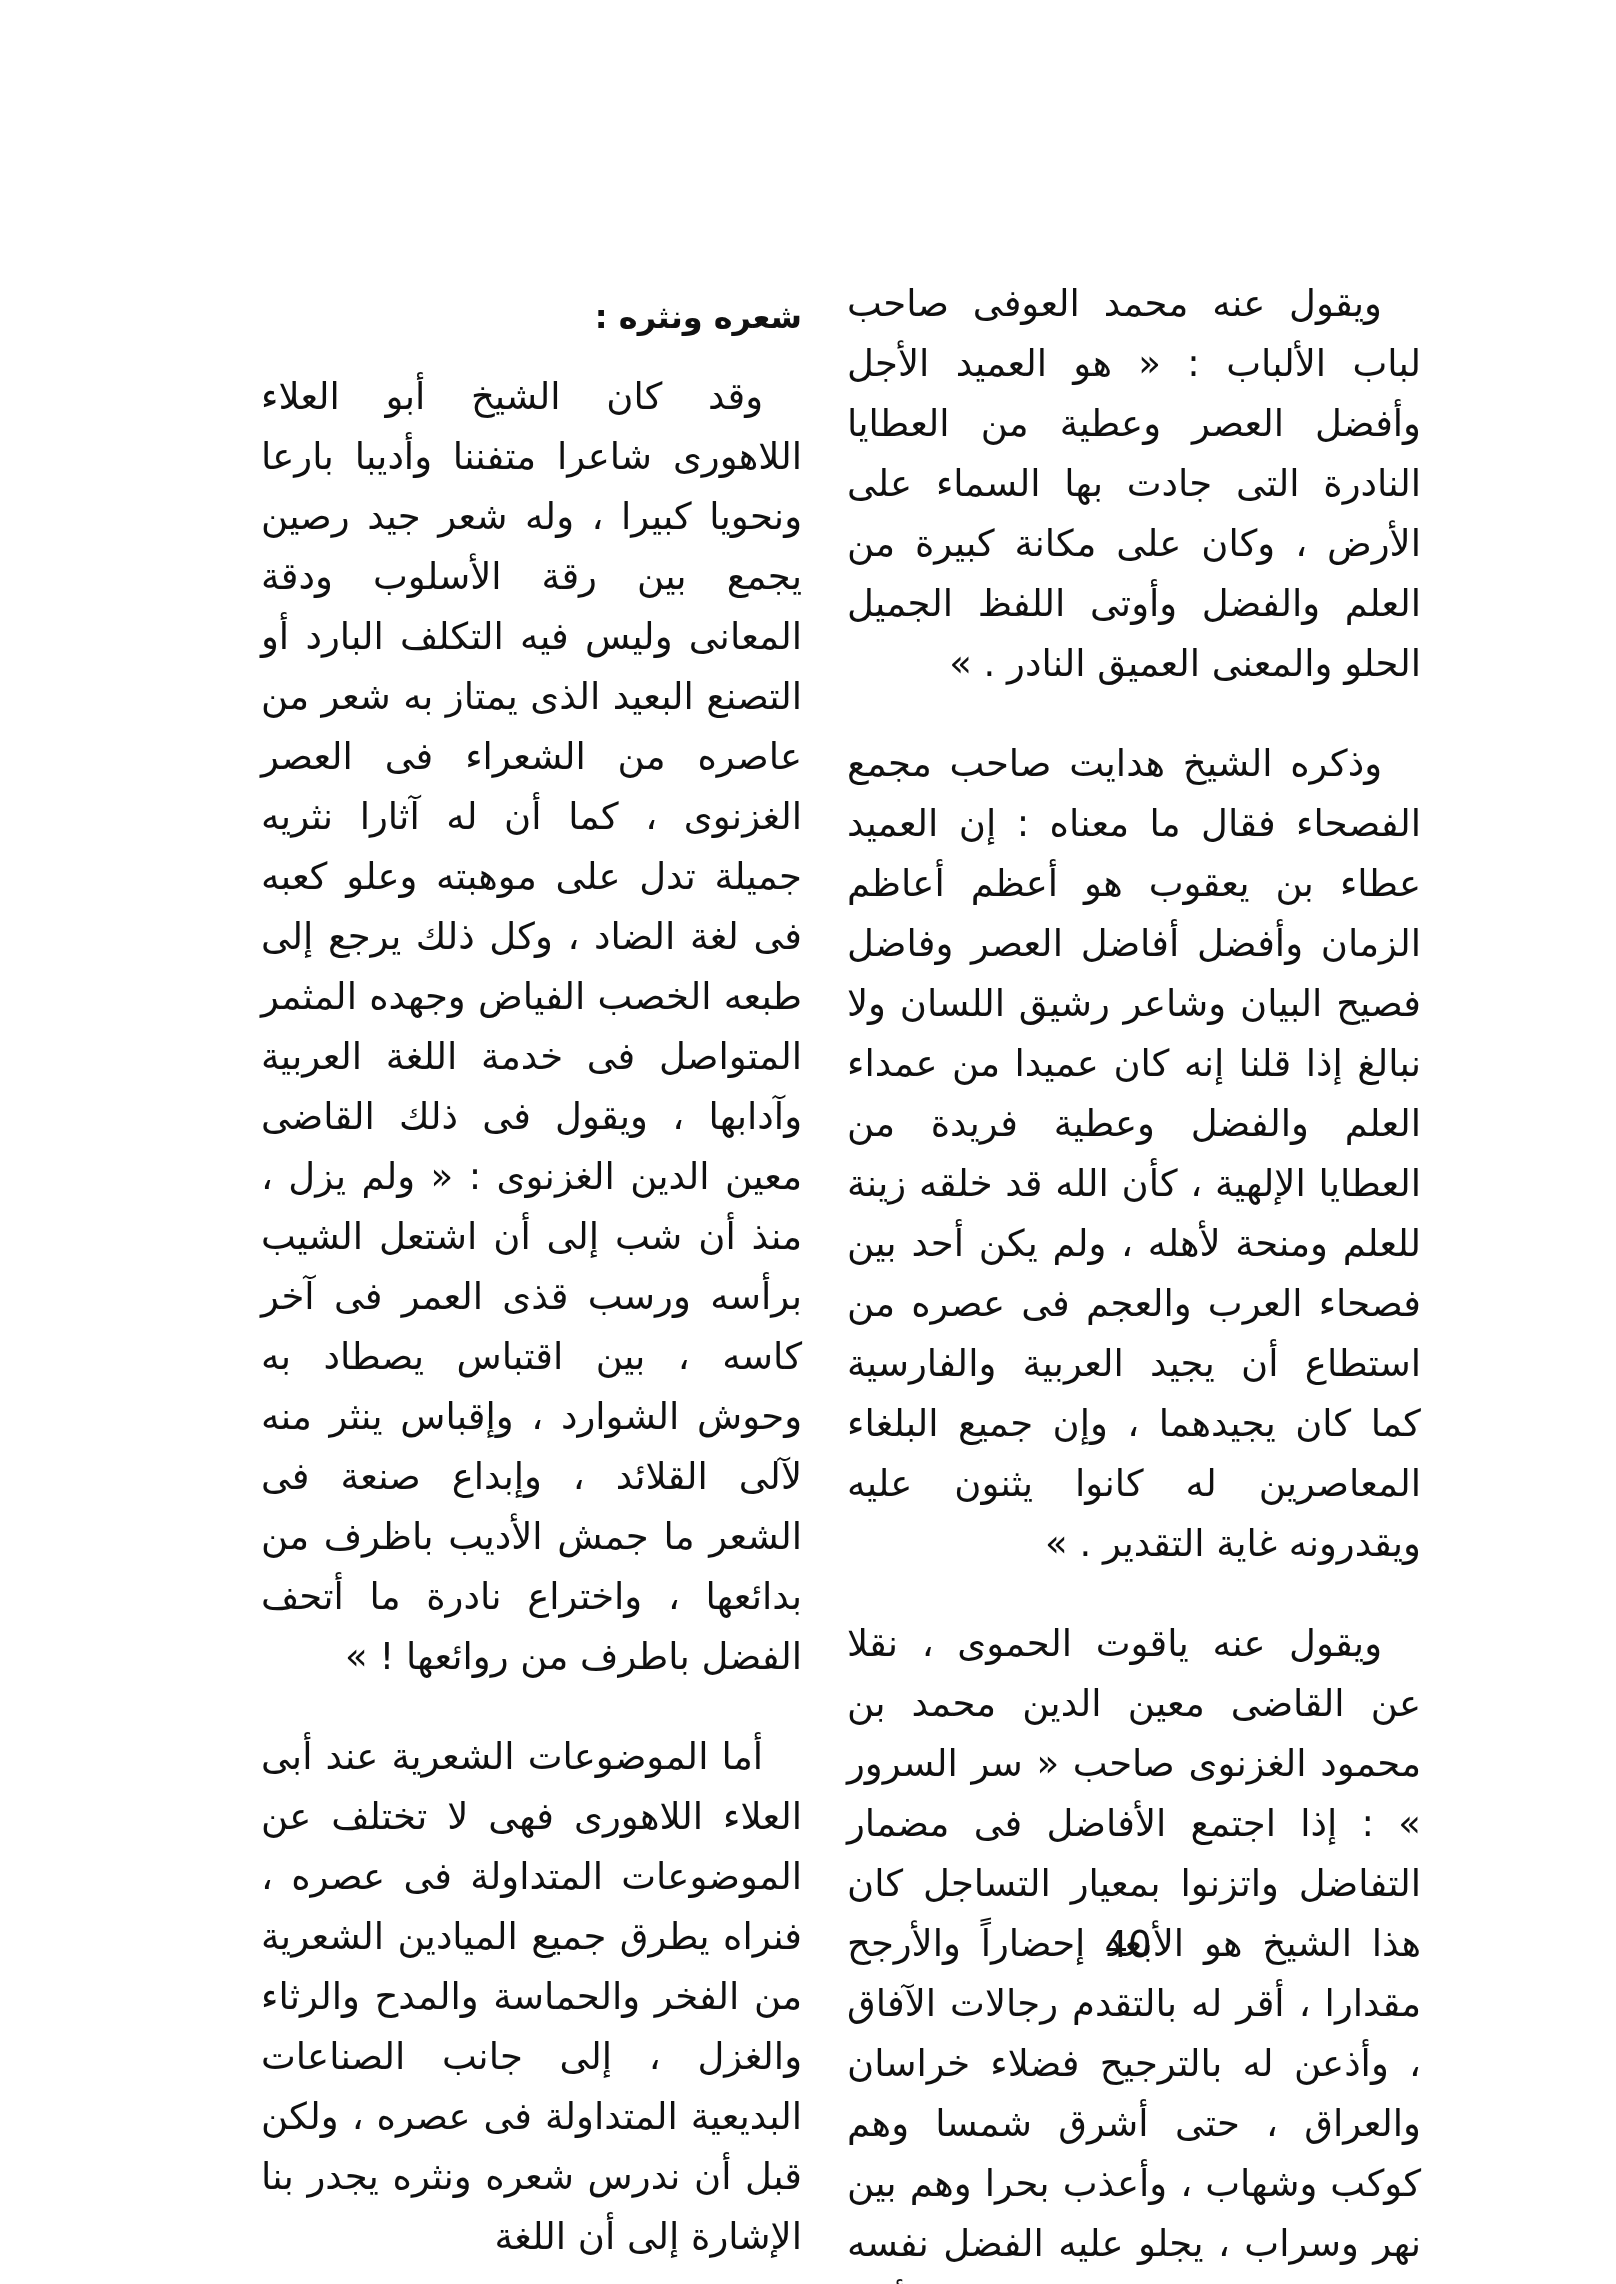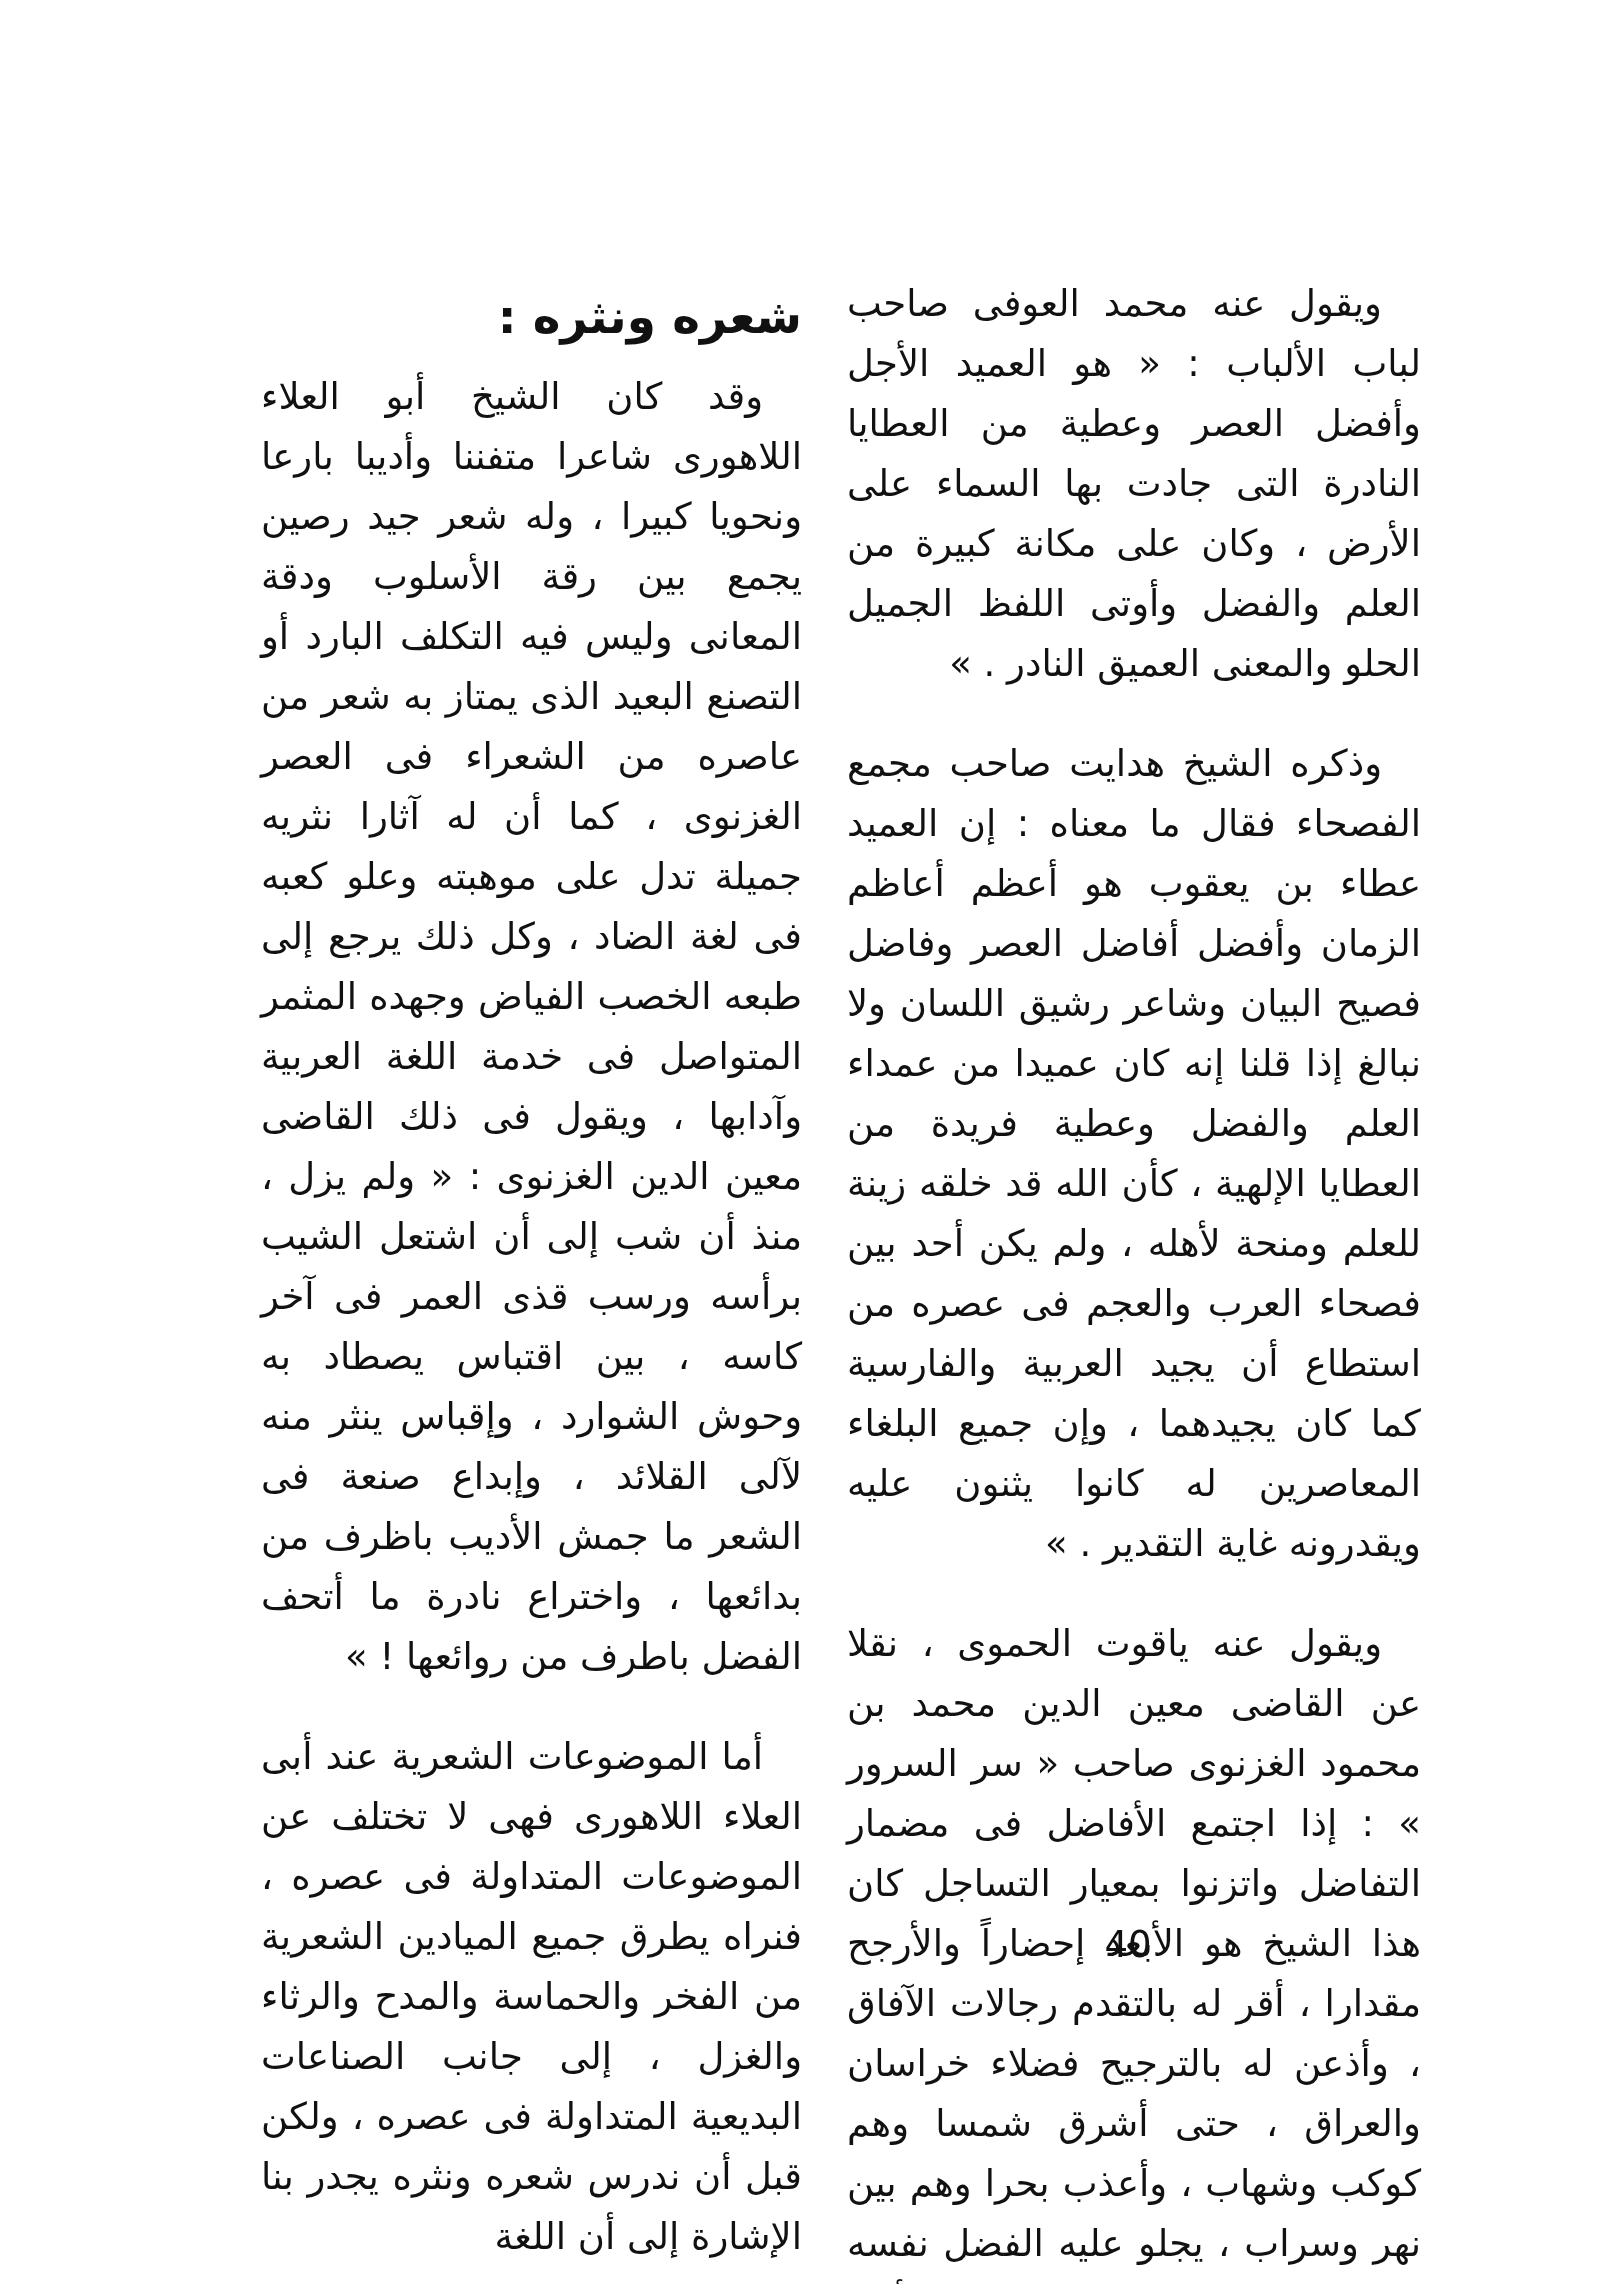--- a/index.html
+++ b/index.html
@@ -12,21 +12,21 @@
     text-align-last: right;
     font-family: "DejaVu Sans", sans-serif;
     font-size: 37px;
     line-height: 60px;
     color: #111;
   }
   .col-right { left: 847px; top: 274px; width: 574px; }
   .col-left  { left: 261px;  top: 274px; width: 541px; }
   .para { margin: 0 0 40px 0; text-indent: 39px; }
   .para.noindent { text-indent: 0; }
-  .heading { font-weight: bold; font-size: 47px; margin: 13px 0 19.6px 0; text-indent: 0; }
+  .heading { font-weight: bold; font-size: 32px; margin: 13px 0 19.6px 0; text-indent: 0; }
   .page-number {
     position: absolute; left: 1089px; top: 1923px; width: 78px; text-align: center;
     font-family: "DejaVu Sans", sans-serif; font-size: 37px; color: #111; direction: rtl;
   }
 </style>
 </head>
 <body>
 
 <div class="page">
 

